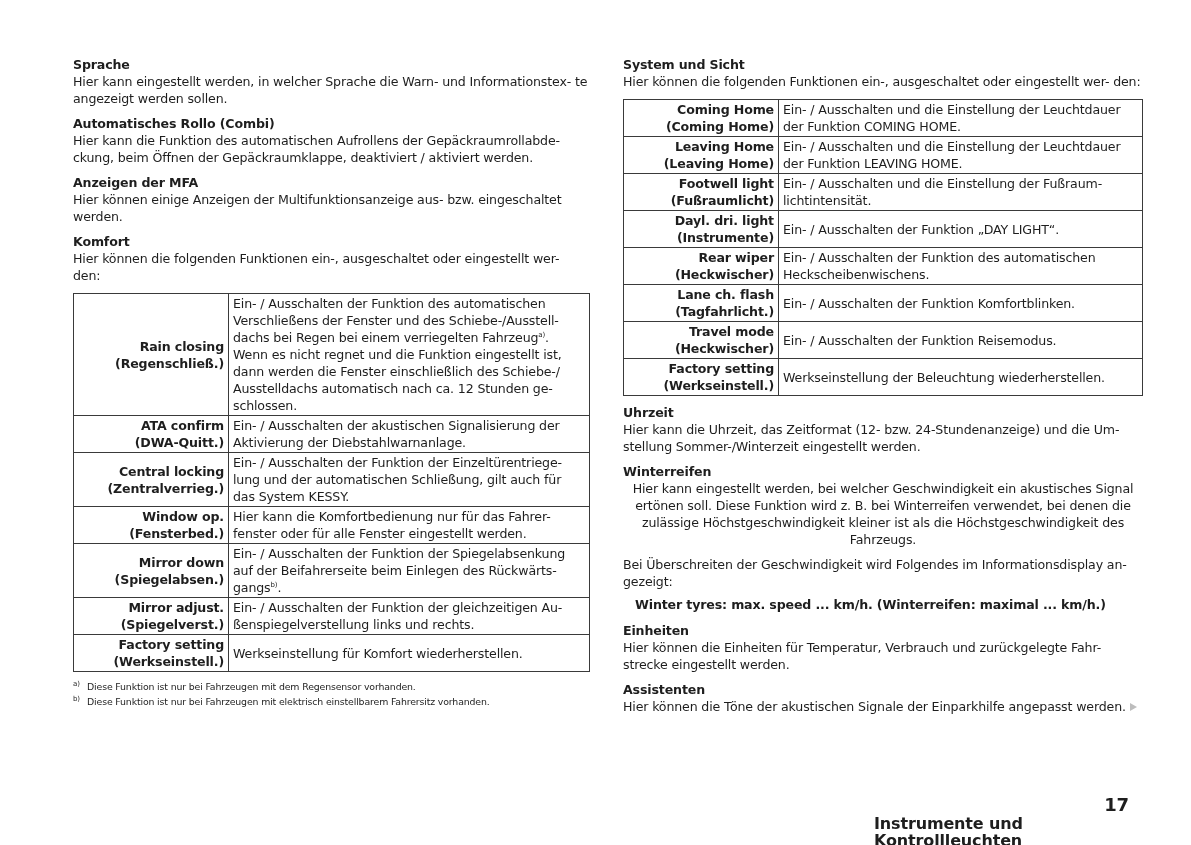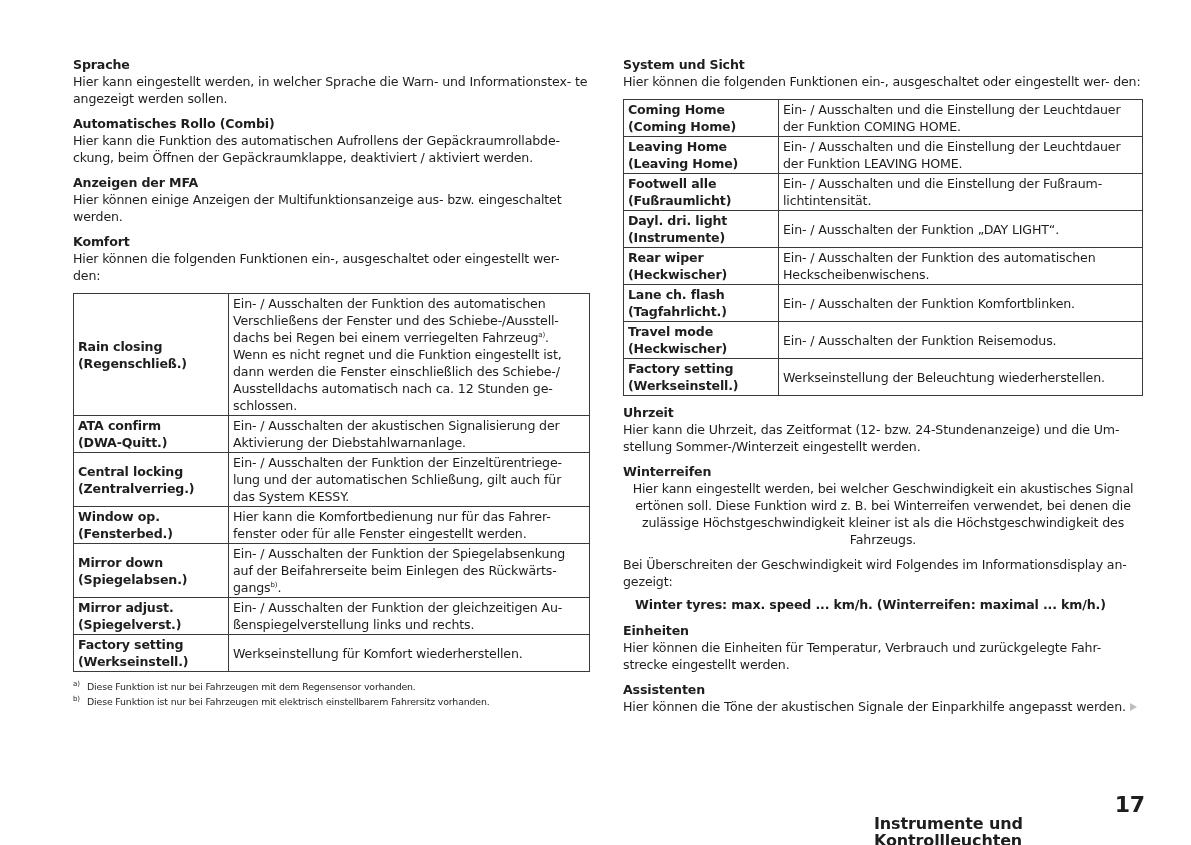--- a/index.html
+++ b/index.html
@@ -26,39 +26,39 @@
     width: 100%;
     font-size: 12.6px;
     line-height: 17px;
   }
   table.tbl td {
     border: 1.3px solid #3a3a3a;
     vertical-align: middle;
     padding: 1px 4px 1px 4px;
   }
   table.tbl td.name {
-    text-align: left;
+    text-align: right;
     font-weight: bold;
   }
   .tbl-left td.name { width: 155px; }
   .tbl-right td.name { width: 155px; }
 
   .fn { font-size: 9.4px; line-height: 15px; margin-top: 7px; }
   .fn .mark { display: inline-block; width: 14px; font-size: 7px; vertical-align: top; line-height: 11px; }
   sup.ref { font-size: 7px; line-height: 0; vertical-align: 5px; }
 
   .display-msg { font-weight: bold; padding-left: 12px; margin: 6px 0 9px 0; }
 
   .arrow { display: inline-block; width: 0; height: 0; border-left: 7px solid #bdbdbd;
            border-top: 4.5px solid transparent; border-bottom: 4.5px solid transparent;
            margin-left: 4px; vertical-align: 0px; }
 
   .footer { position: absolute; top: 798px; left: 870px; width: 275px; height: 22px; }
   .footer .chapter { position: absolute; left: 4px; top: 17px; font-weight: bold; font-size: 16px; }
-  .footer .page { position: absolute; right: 0; top: -2px; font-weight: bold; font-size: 22px; }
+  .footer .page { position: absolute; right: 16px; top: -2px; font-weight: bold; font-size: 18px; }
 </style>
 </head>
 <body>
 
 <div class="col col-left">
 
   <div class="section">
     <div class="h">Sprache</div>
     <div class="p">Hier kann eingestellt werden, in welcher Sprache die Warn- und Informationstex- te angezeigt werden sollen.</div>
   </div>
@@ -160,21 +160,21 @@
     </tr>
     <tr>
       <td class="name">
         <div>Leaving Home</div>
         <div>(Leaving Home)</div>
       </td>
       <td>Ein- / Ausschalten und die Einstellung der Leuchtdauer der Funktion LEAVING HOME.</td>
     </tr>
     <tr>
       <td class="name">
-        <div>Footwell alle</div>
+        <div>Footwell light</div>
         <div>(Fußraumlicht)</div>
       </td>
       <td>Ein- / Ausschalten und die Einstellung der Fußraum- lichtintensität.</td>
     </tr>
     <tr>
       <td class="name">
         <div>Dayl. dri. light</div>
         <div>(Instrumente)</div>
       </td>
       <td>Ein- / Ausschalten der Funktion „DAY LIGHT“.</td>

